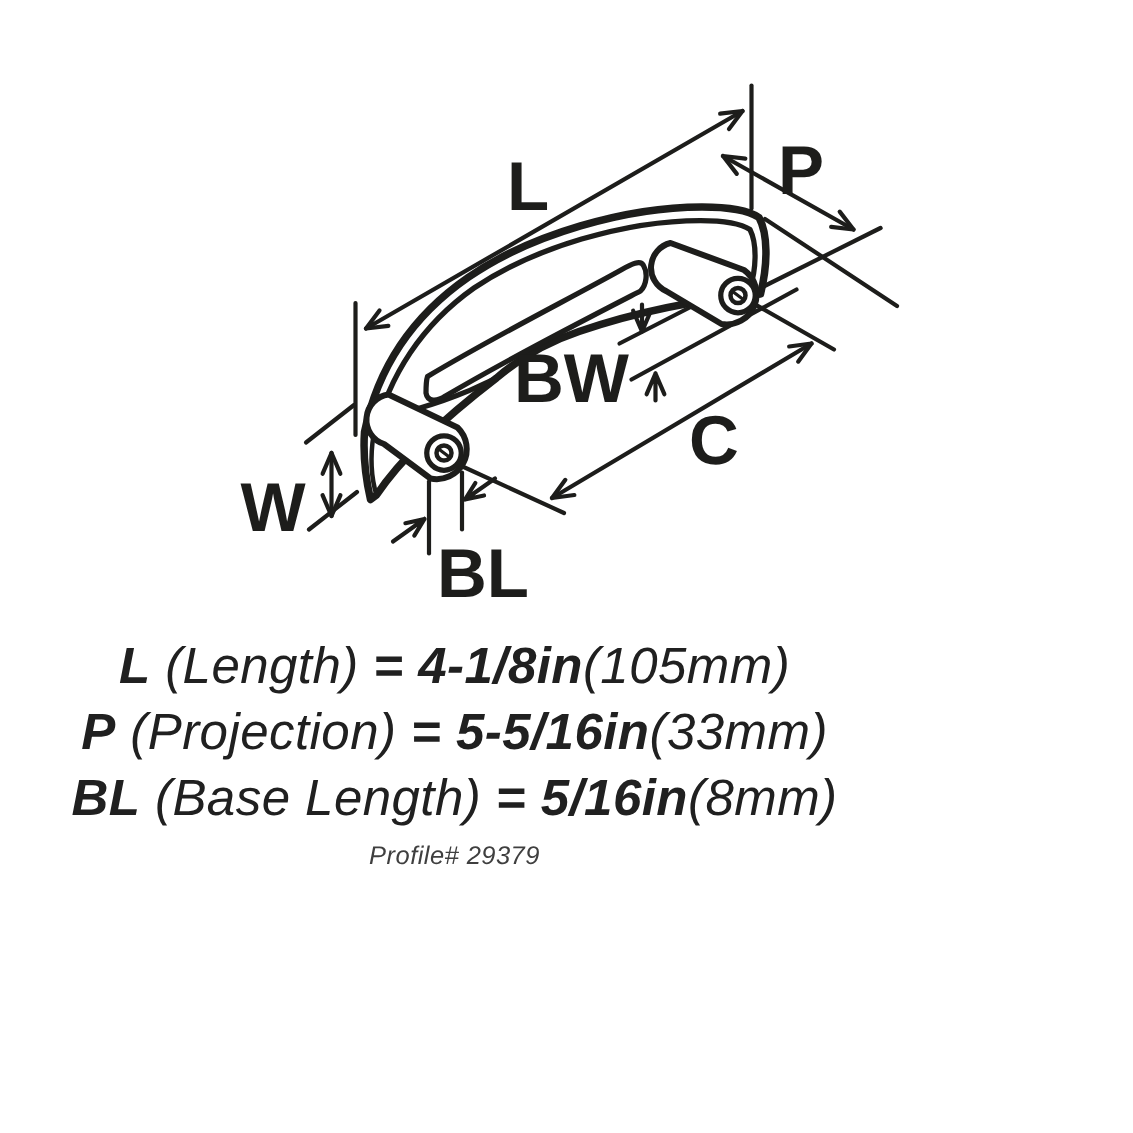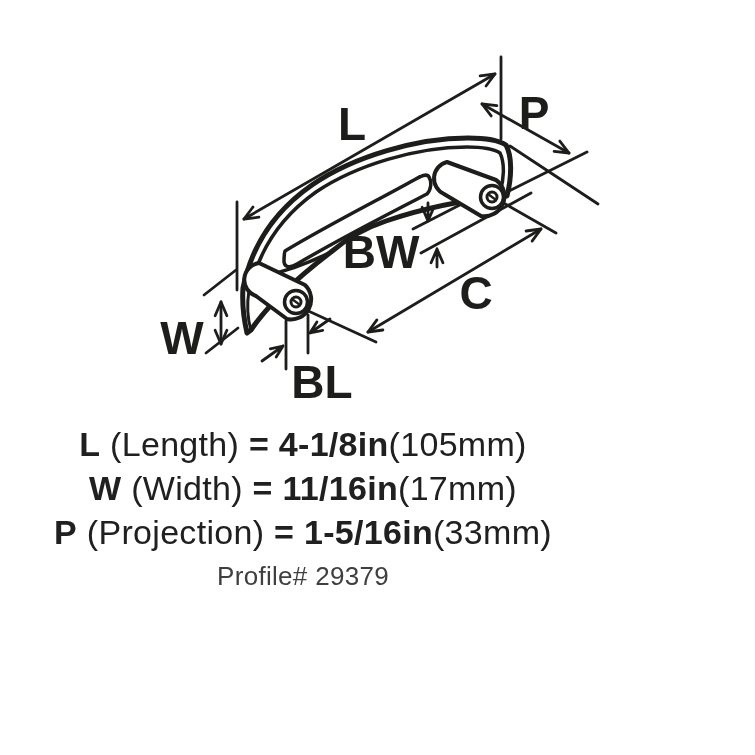--- a/index.html
+++ b/index.html
@@ -31,32 +31,33 @@
     fill: #1d1d1b;
     text-anchor: middle;
   }
   
   .spec-block {
     position: absolute;
     top: 422px;
     left: 0;
     width: 606px;
     text-align: center;
+    font-style: italic;
   }
   .spec-line {
     font-size: 34px;
     line-height: 44px;
     letter-spacing: 0.3px;
     color: #202020;
     white-space: nowrap;
   }
   .spec-line .b { font-weight: 700; }
   .profile-line {
     margin-top: 7px;
-    font-size: 26px;
+    font-size: 17px;
     color: #3f3f3f;
     letter-spacing: 0.3px;
   }
 </style>
 </head>
 <body>
 
 <div class="canvas">
 
   <svg class="diagram-svg" viewBox="0 0 755 420" aria-hidden="true">
@@ -156,23 +157,23 @@
       <circle class="stroke mid" cx="492" cy="197" r="11.5"></circle>
       <circle class="stroke thin" cx="492" cy="197" r="5"></circle>
       <path class="stroke" stroke-width="2.2" d="M 488 194 L 496 200"></path>
     </g>
   </svg>
 
   <div class="spec-block">
 
     <div class="spec-line"><span class="b">L</span> <span>(Length)</span> <span class="b">=</span> <span class="b">4-1/8in</span><span>(105mm)</span></div>
 
-    <div class="spec-line"><span class="b">W</span> <span>(Width)</span> <span class="b">=</span> <span class="b">11/16in</span><span>(17mm)</span></div>
 
-    <div class="spec-line"><span class="b">P</span> <span>(Projection)</span> <span class="b">=</span> <span class="b">1-5/16in</span><span>(33mm)</span></div>
+    <div class="spec-line"><span class="b">P</span> <span>(Projection)</span> <span class="b">=</span> <span class="b">5-5/16in</span><span>(33mm)</span></div>
 
 
+    <div class="spec-line"><span class="b">BL</span> <span>(Base Length)</span> <span class="b">=</span> <span class="b">5/16in</span><span>(8mm)</span></div>
 
 
     <div class="profile-line">Profile# 29379</div>
   </div>
 
 </div>
 
 </body></html>

